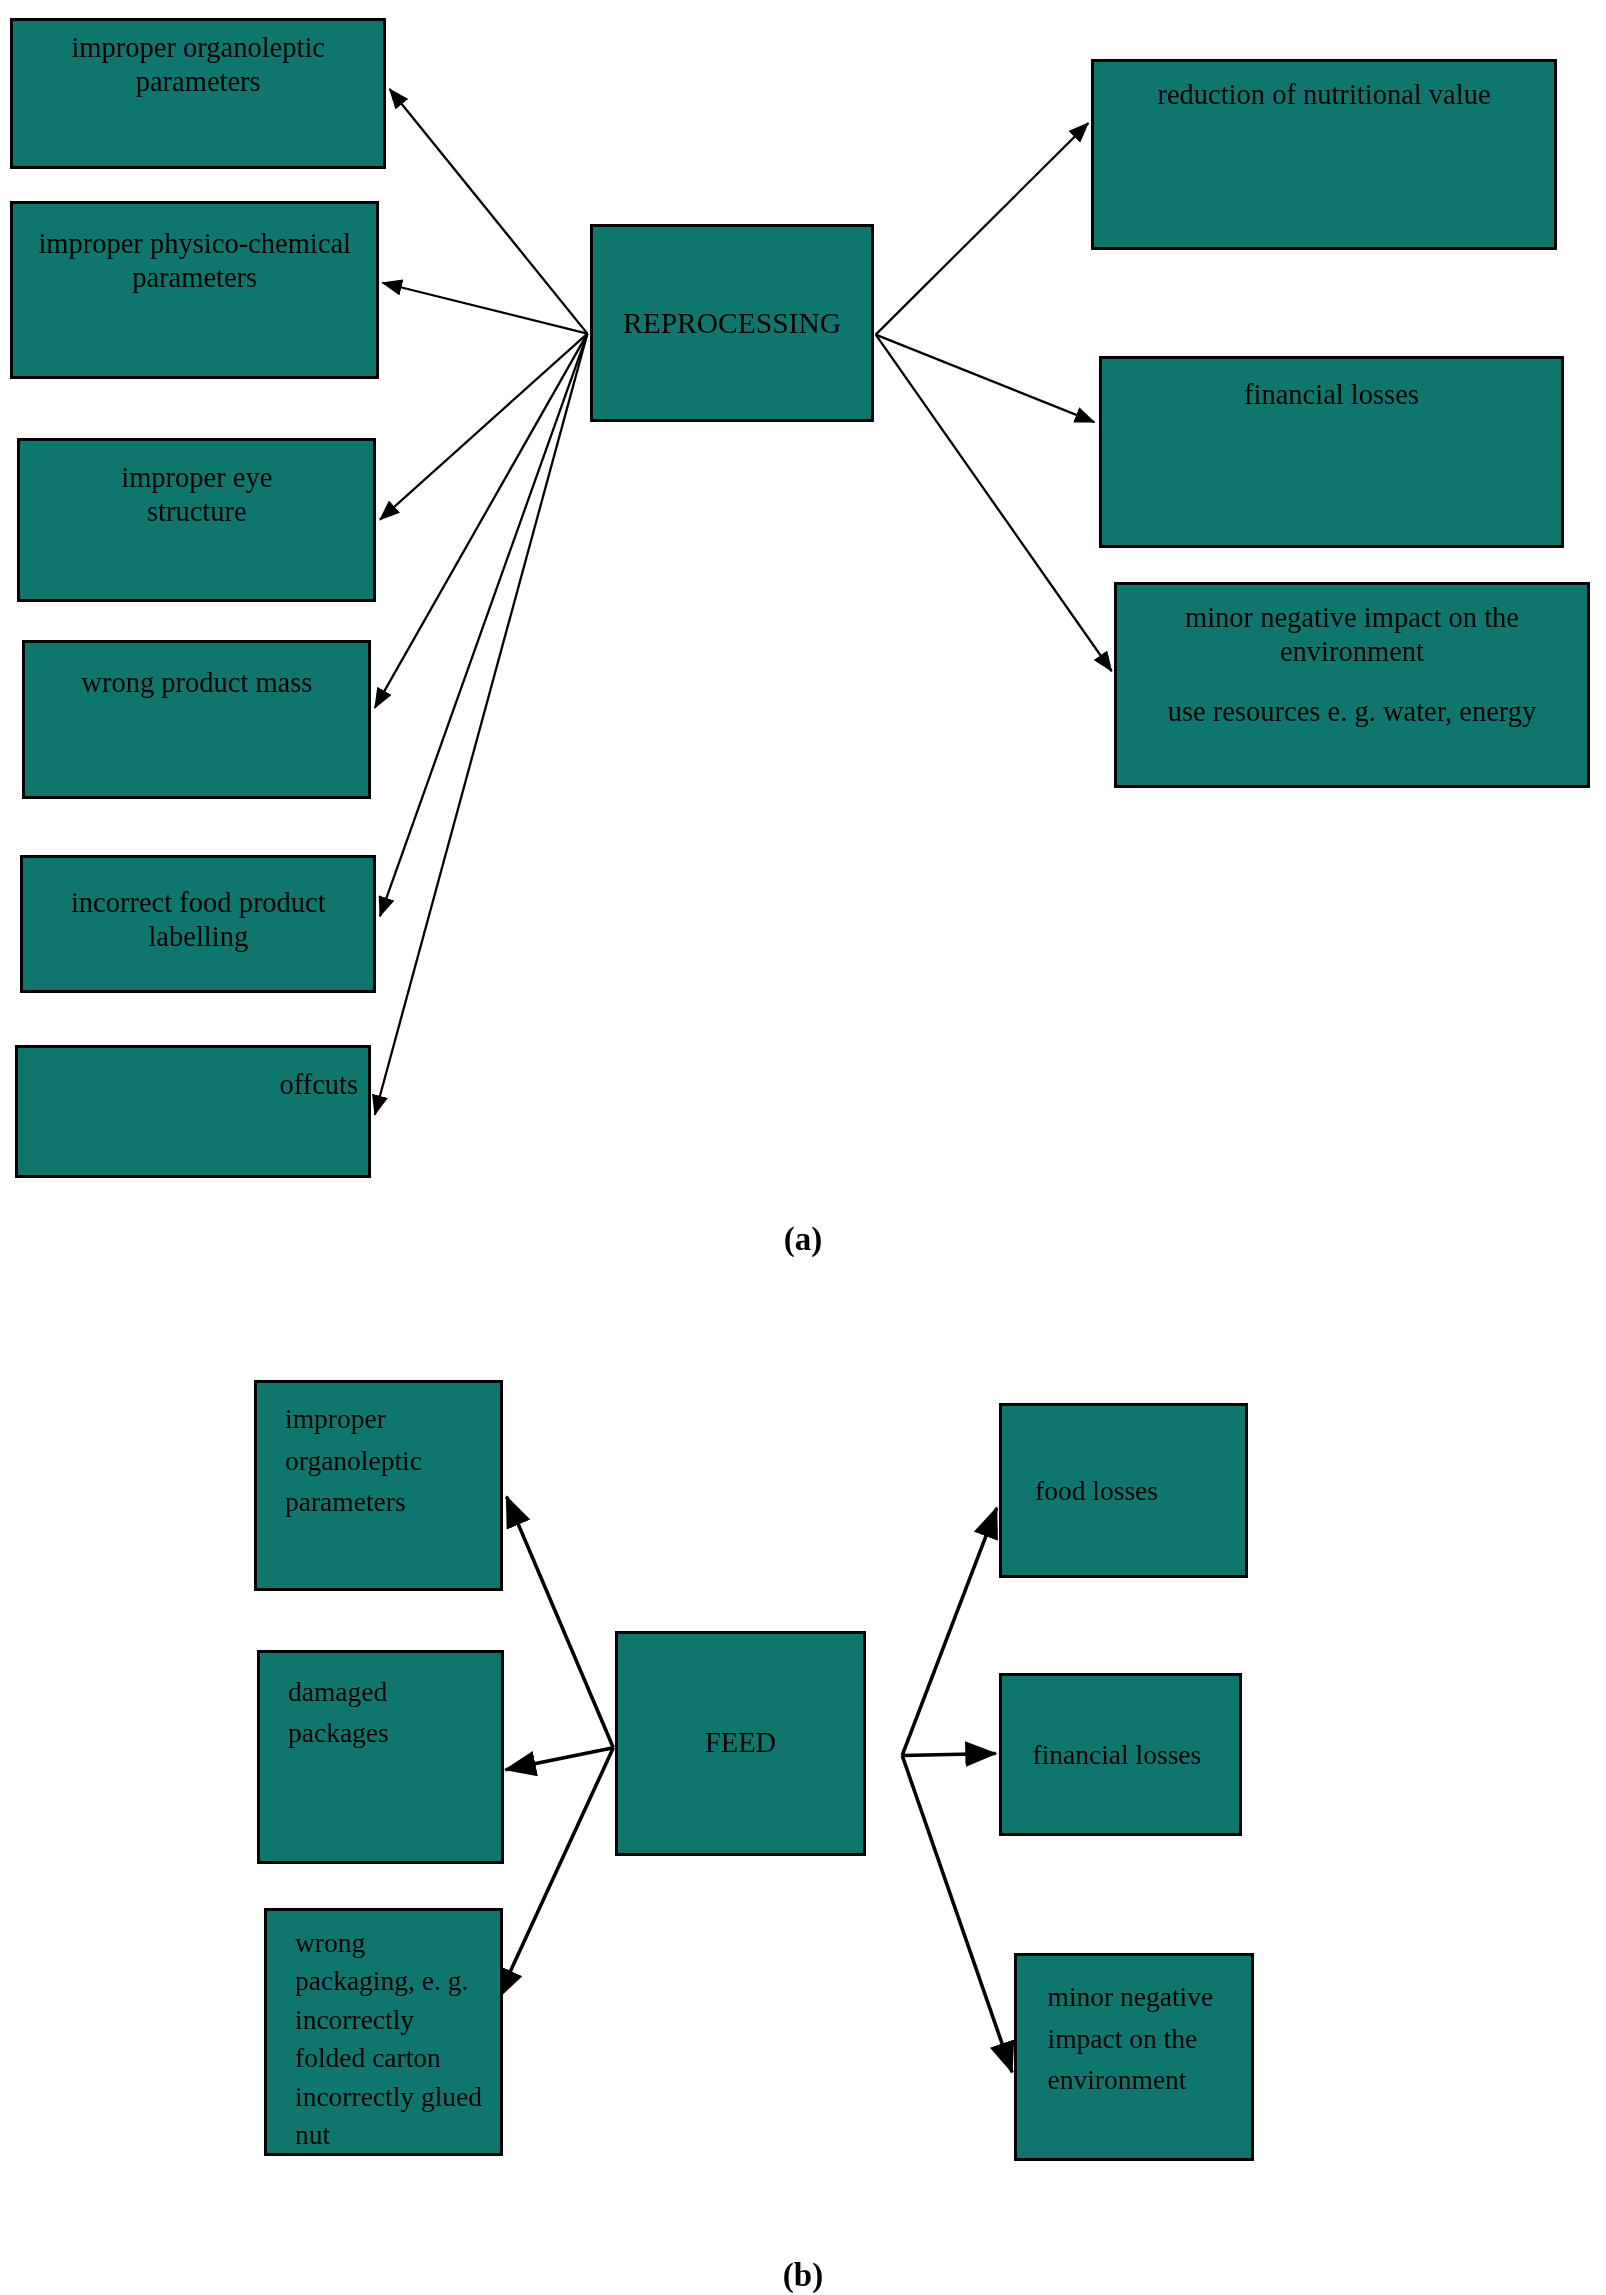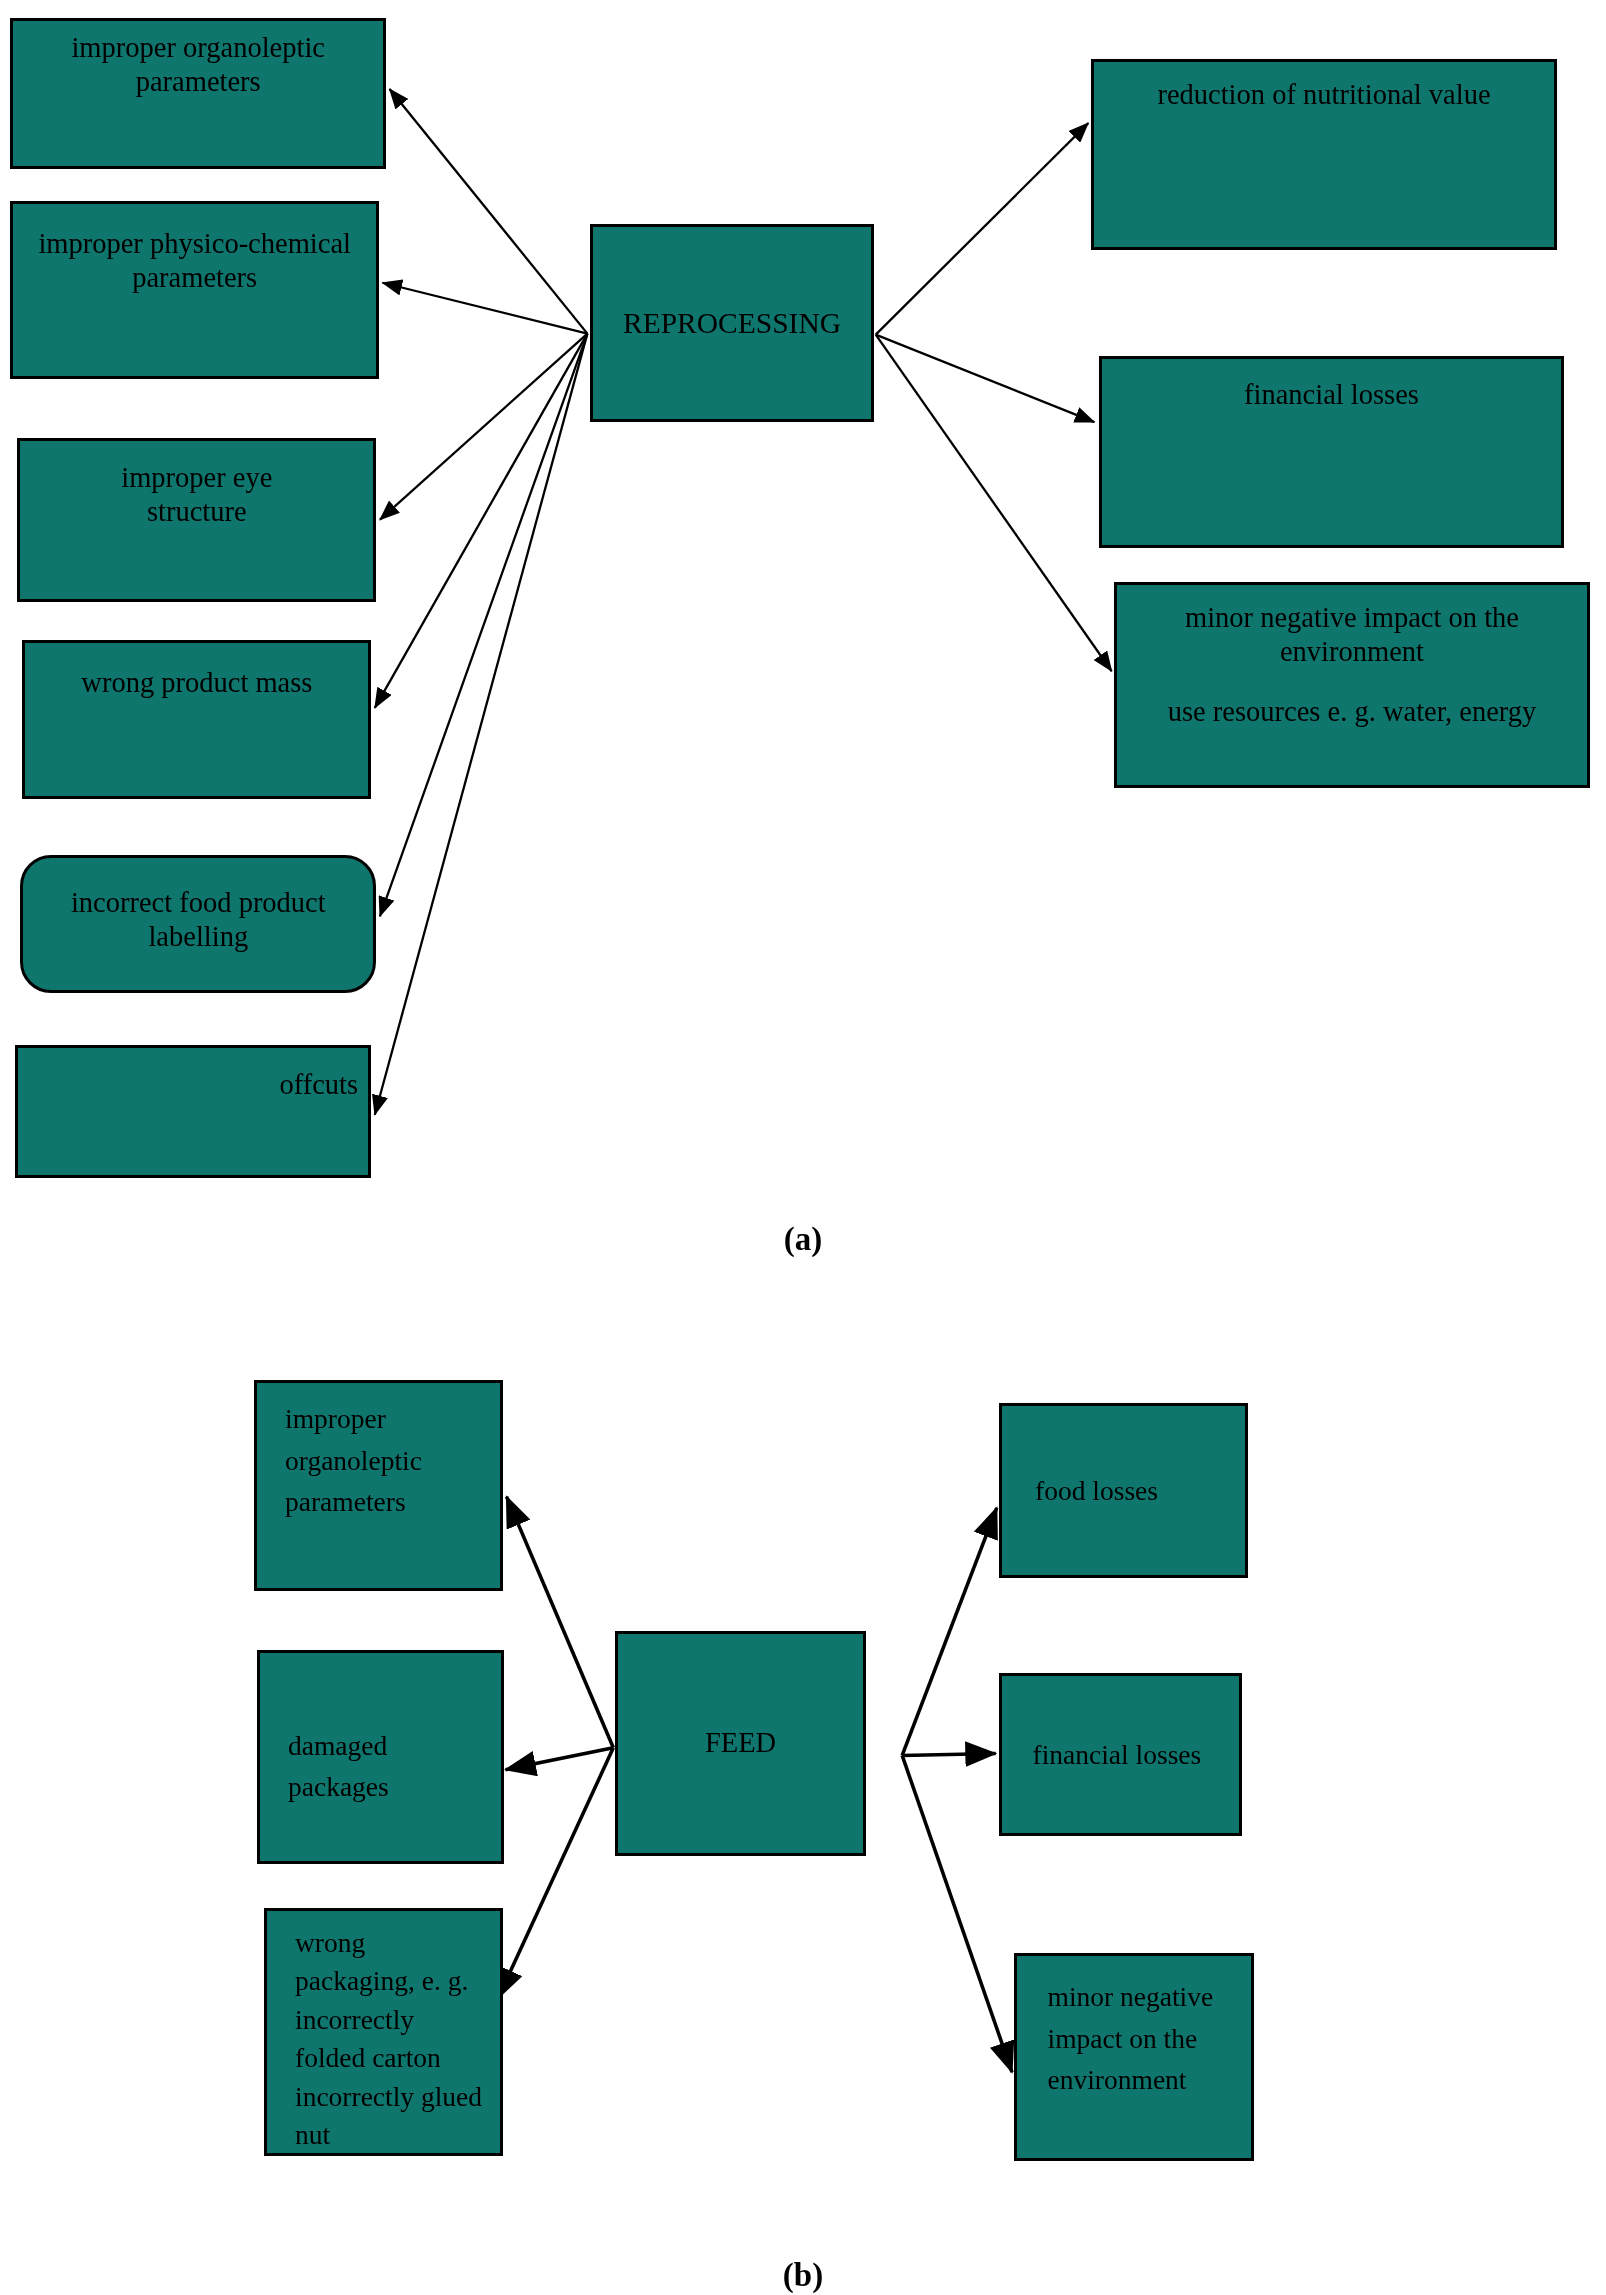--- a/index.html
+++ b/index.html
@@ -60,21 +60,21 @@
   </div>
 
   <div class="box box-a" style="left:17.3px; top:438px; width:359px; height:164px; padding:20.3px 51px 0;">
     <span>improper eye structure</span>
   </div>
 
   <div class="box box-a" style="left:22.4px; top:640px; width:349px; height:159px; padding:23px 5.1px 0;">
     <span>wrong product mass</span>
   </div>
 
-  <div class="box box-a" style="left:20.3px; top:855px; width:356px; height:138px; padding:28px 36px 0;border-radius:31px;">
+  <div class="box box-a" style="left:20.3px; top:855px; width:356px; height:138px; padding:28px 36px 0;">
     <span>incorrect food product labelling</span>
   </div>
 
   <div class="box box-a" style="left:15.3px; top:1045px; width:356px; height:133px; padding:20.3px 10.2px 0;align-items:flex-end;">
     <span>offcuts</span>
   </div>
 
   <div class="box box-a center-box" style="left:590px; top:224px; width:284px; height:198px; font-size:29.5px;">
     <span>REPROCESSING</span>
   </div>
@@ -94,21 +94,21 @@
 
   <div class="cap" style="top:1221px;">(a)</div>
 </div>
 
 <div>
 
   <div class="box box-b" style="left:254px; top:1380px; width:249px; height:211px; padding:15.3px 12.7px 0 28px;">
     <span>improper organoleptic parameters</span>
   </div>
 
-  <div class="box box-b" style="left:257px; top:1650px; width:247px; height:214px; padding:18px 12.7px 0 28px;justify-content:center;">
+  <div class="box box-b" style="left:257px; top:1650px; width:247px; height:214px; padding:18px 12.7px 0 28px;">
     <span>damaged packages</span>
   </div>
 
   <div class="box box-b" style="left:257px; top:1908px; width:239px; height:248px; padding:12.7px 12.7px 0 28px; line-height:1.4;margin-left:7px;">
     <span>wrong packaging, e. g. incorrectly folded carton incorrectly glued nut</span>
   </div>
 
   <div class="box box-b center-box" style="left:615px; top:1631px; width:251px; height:225px; font-size:28.5px;">
     <span>FEED</span>
   </div>

